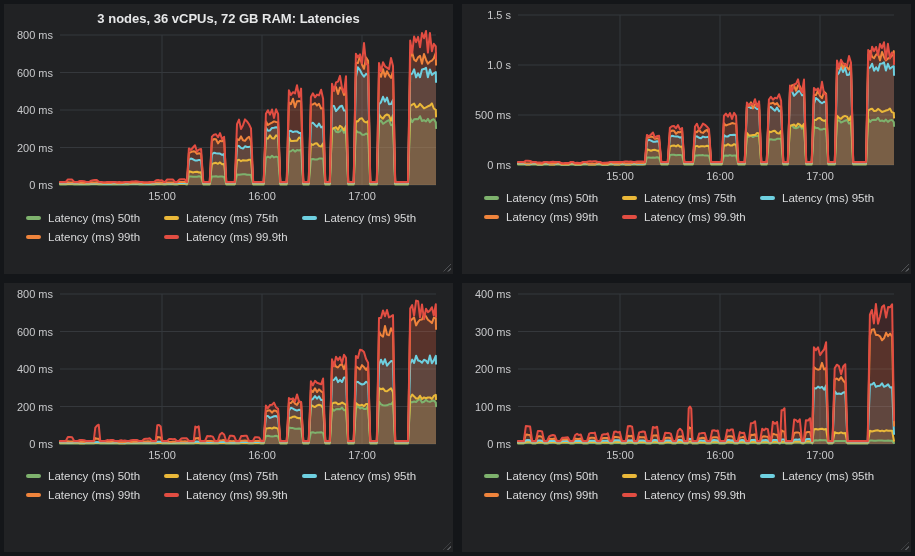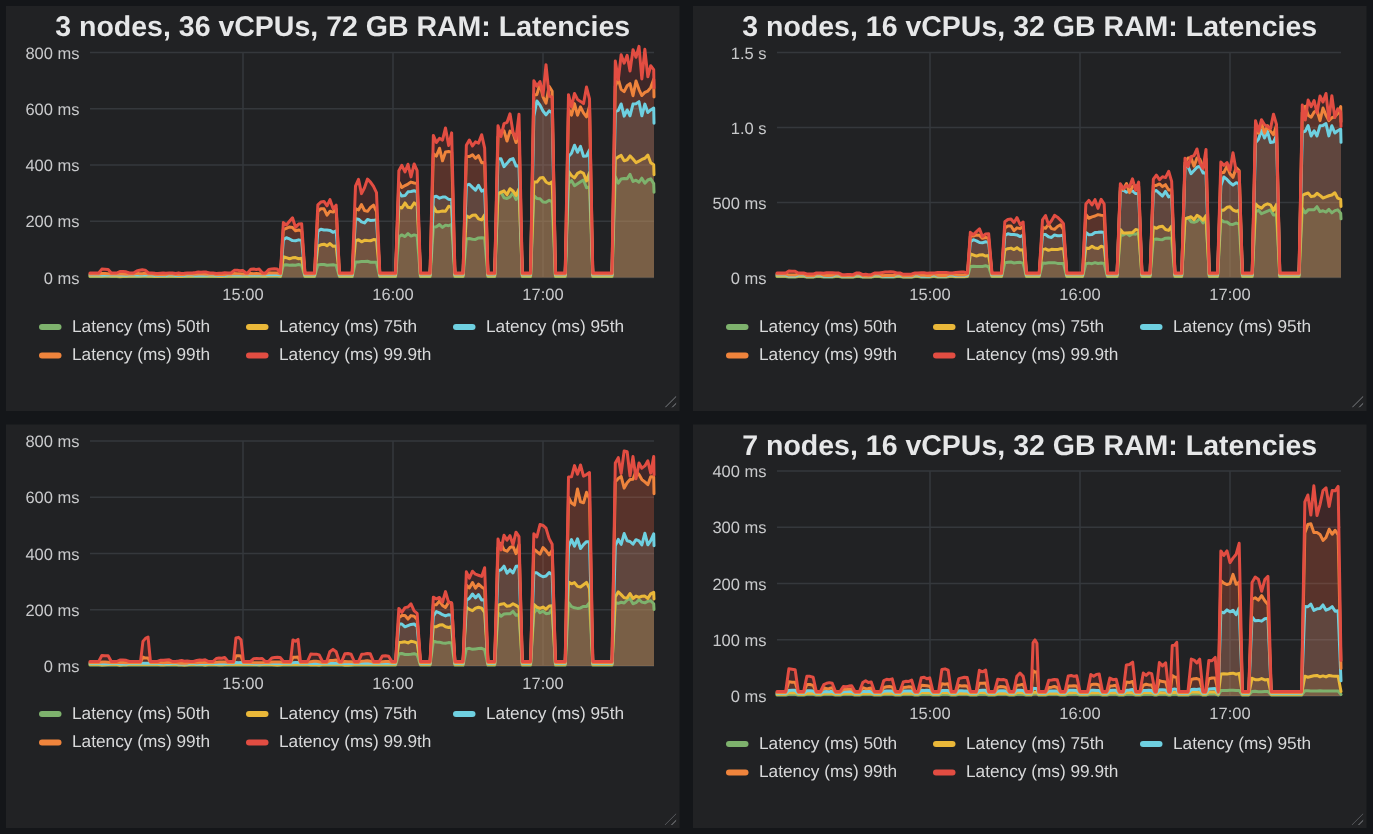--- a/index.html
+++ b/index.html
@@ -1,19 +1,19 @@
 <!DOCTYPE html>
 <html><head>
 <meta charset="utf-8">
 <style>
   html,body{margin:0;padding:0;background:#141619;font-family:"Liberation Sans",sans-serif;}
   .dash{width:915px;height:556px;box-sizing:border-box;display:grid;
         grid-template-columns:1fr 1fr;grid-template-rows:1fr 1fr;gap:9px;padding:4px;background:#141619;}
   .panel{background:#212224;position:relative;box-sizing:border-box;padding:5px 10px 4px;overflow:hidden;}
-  .ptitle{text-align:center;color:#e6e7e8;font-size:19px;font-weight:bold;height:20px;line-height:20px;cursor:pointer;}
+  .ptitle{text-align:center;color:#e6e7e8;font-size:13px;font-weight:bold;height:20px;line-height:20px;cursor:pointer;}
   svg.chart{display:block;}
   svg.chart text{font-family:"Liberation Sans",sans-serif;font-size:11px;fill:#c8c9cb;}
   .legend{margin-top:3px;padding-left:12px;display:flex;flex-wrap:wrap;}
   .li{display:flex;align-items:center;min-width:138px;height:19px;cursor:pointer;}
   .sw{display:inline-block;width:15px;height:4px;border-radius:2px;margin-right:7px;flex:0 0 auto;}
   .li span.lbl{color:#d8d9da;font-size:11.5px;white-space:nowrap;}
   .rsz{position:absolute;right:2px;bottom:2px;width:8px;height:8px;cursor:nwse-resize;
        background:repeating-linear-gradient(-45deg,transparent 0 2px,#55575a 2px 3px);
        clip-path:polygon(100% 0,100% 100%,0 100%);}
 </style>
@@ -69,21 +69,20 @@
           <span class="lbl">Latency (ms) 99th</span>
         </div>
         <div class="li">
           <span class="sw" style="background:#E24D42"></span>
           <span class="lbl">Latency (ms) 99.9th</span>
         </div>
       </div>
     <div class="rsz"></div>
   </div>
   <div class="panel">
-    <div class="ptitle">3 nodes, 16 vCPUs, 32 GB RAM: Latencies</div>
     <svg class="chart" width="427" height="176">
         <line x1="46" x2="422" y1="156.0" y2="156.0" stroke="#35383c" stroke-width="1"></line>
         <text x="39" y="160.0" text-anchor="end">0 ms</text>
         <line x1="46" x2="422" y1="106.0" y2="106.0" stroke="#35383c" stroke-width="1"></line>
         <text x="39" y="110.0" text-anchor="end">500 ms</text>
         <line x1="46" x2="422" y1="56.0" y2="56.0" stroke="#35383c" stroke-width="1"></line>
         <text x="39" y="60.0" text-anchor="end">1.0 s</text>
         <line x1="46" x2="422" y1="6.0" y2="6.0" stroke="#35383c" stroke-width="1"></line>
         <text x="39" y="10.0" text-anchor="end">1.5 s</text>
         <line x1="148.0" x2="148.0" y1="6" y2="156" stroke="#35383c" stroke-width="1"></line>
@@ -174,21 +173,20 @@
           <span class="lbl">Latency (ms) 99th</span>
         </div>
         <div class="li">
           <span class="sw" style="background:#E24D42"></span>
           <span class="lbl">Latency (ms) 99.9th</span>
         </div>
       </div>
     <div class="rsz"></div>
   </div>
   <div class="panel">
-    <div class="ptitle">7 nodes, 16 vCPUs, 32 GB RAM: Latencies</div>
     <svg class="chart" width="427" height="176">
         <line x1="46" x2="422" y1="156.0" y2="156.0" stroke="#35383c" stroke-width="1"></line>
         <text x="39" y="160.0" text-anchor="end">0 ms</text>
         <line x1="46" x2="422" y1="118.5" y2="118.5" stroke="#35383c" stroke-width="1"></line>
         <text x="39" y="122.5" text-anchor="end">100 ms</text>
         <line x1="46" x2="422" y1="81.0" y2="81.0" stroke="#35383c" stroke-width="1"></line>
         <text x="39" y="85.0" text-anchor="end">200 ms</text>
         <line x1="46" x2="422" y1="43.5" y2="43.5" stroke="#35383c" stroke-width="1"></line>
         <text x="39" y="47.5" text-anchor="end">300 ms</text>
         <line x1="46" x2="422" y1="6.0" y2="6.0" stroke="#35383c" stroke-width="1"></line>

